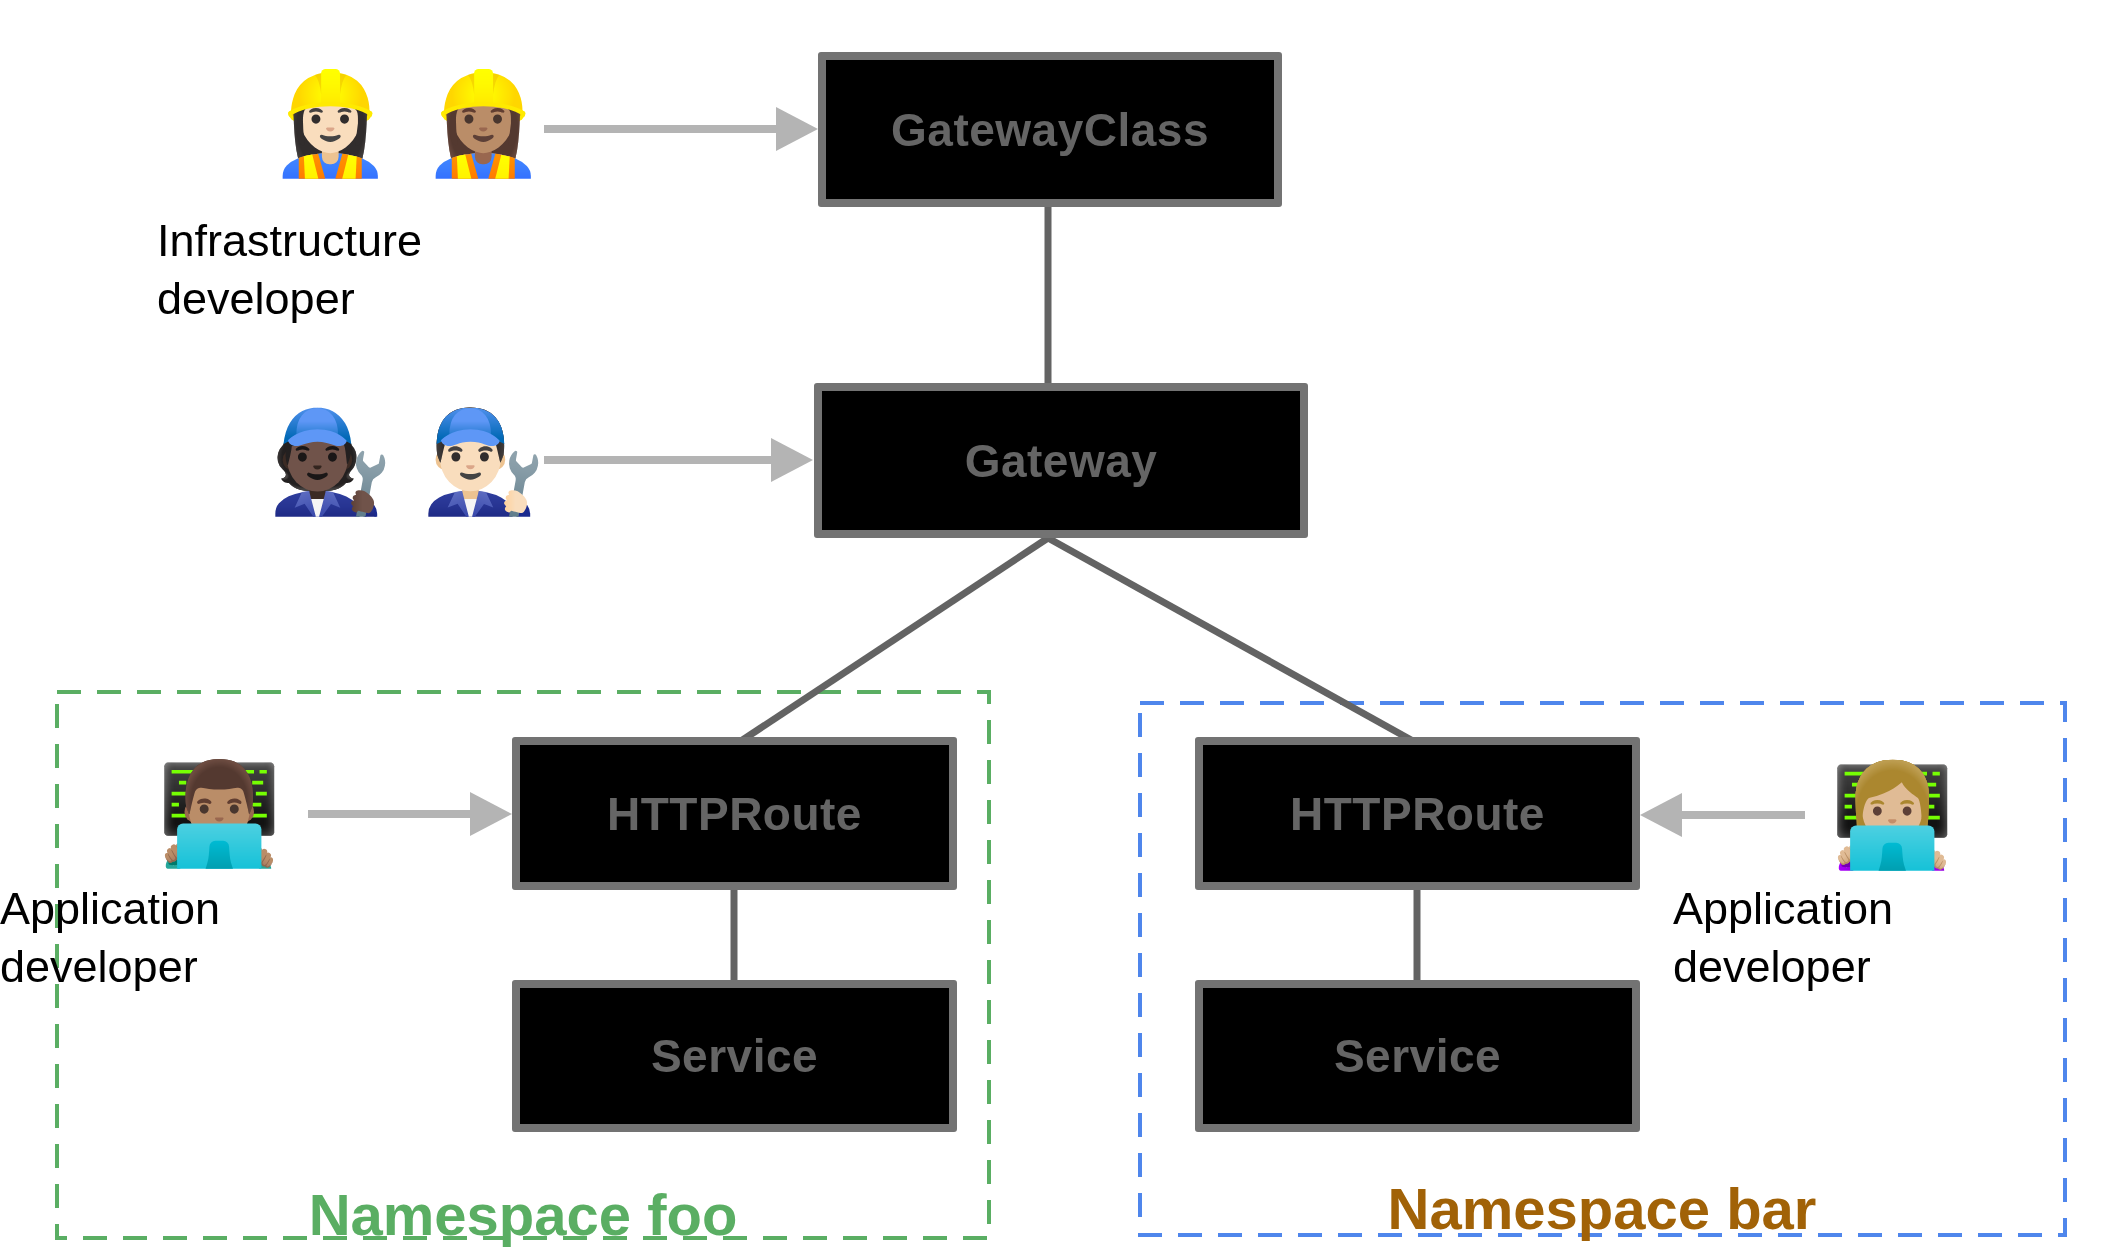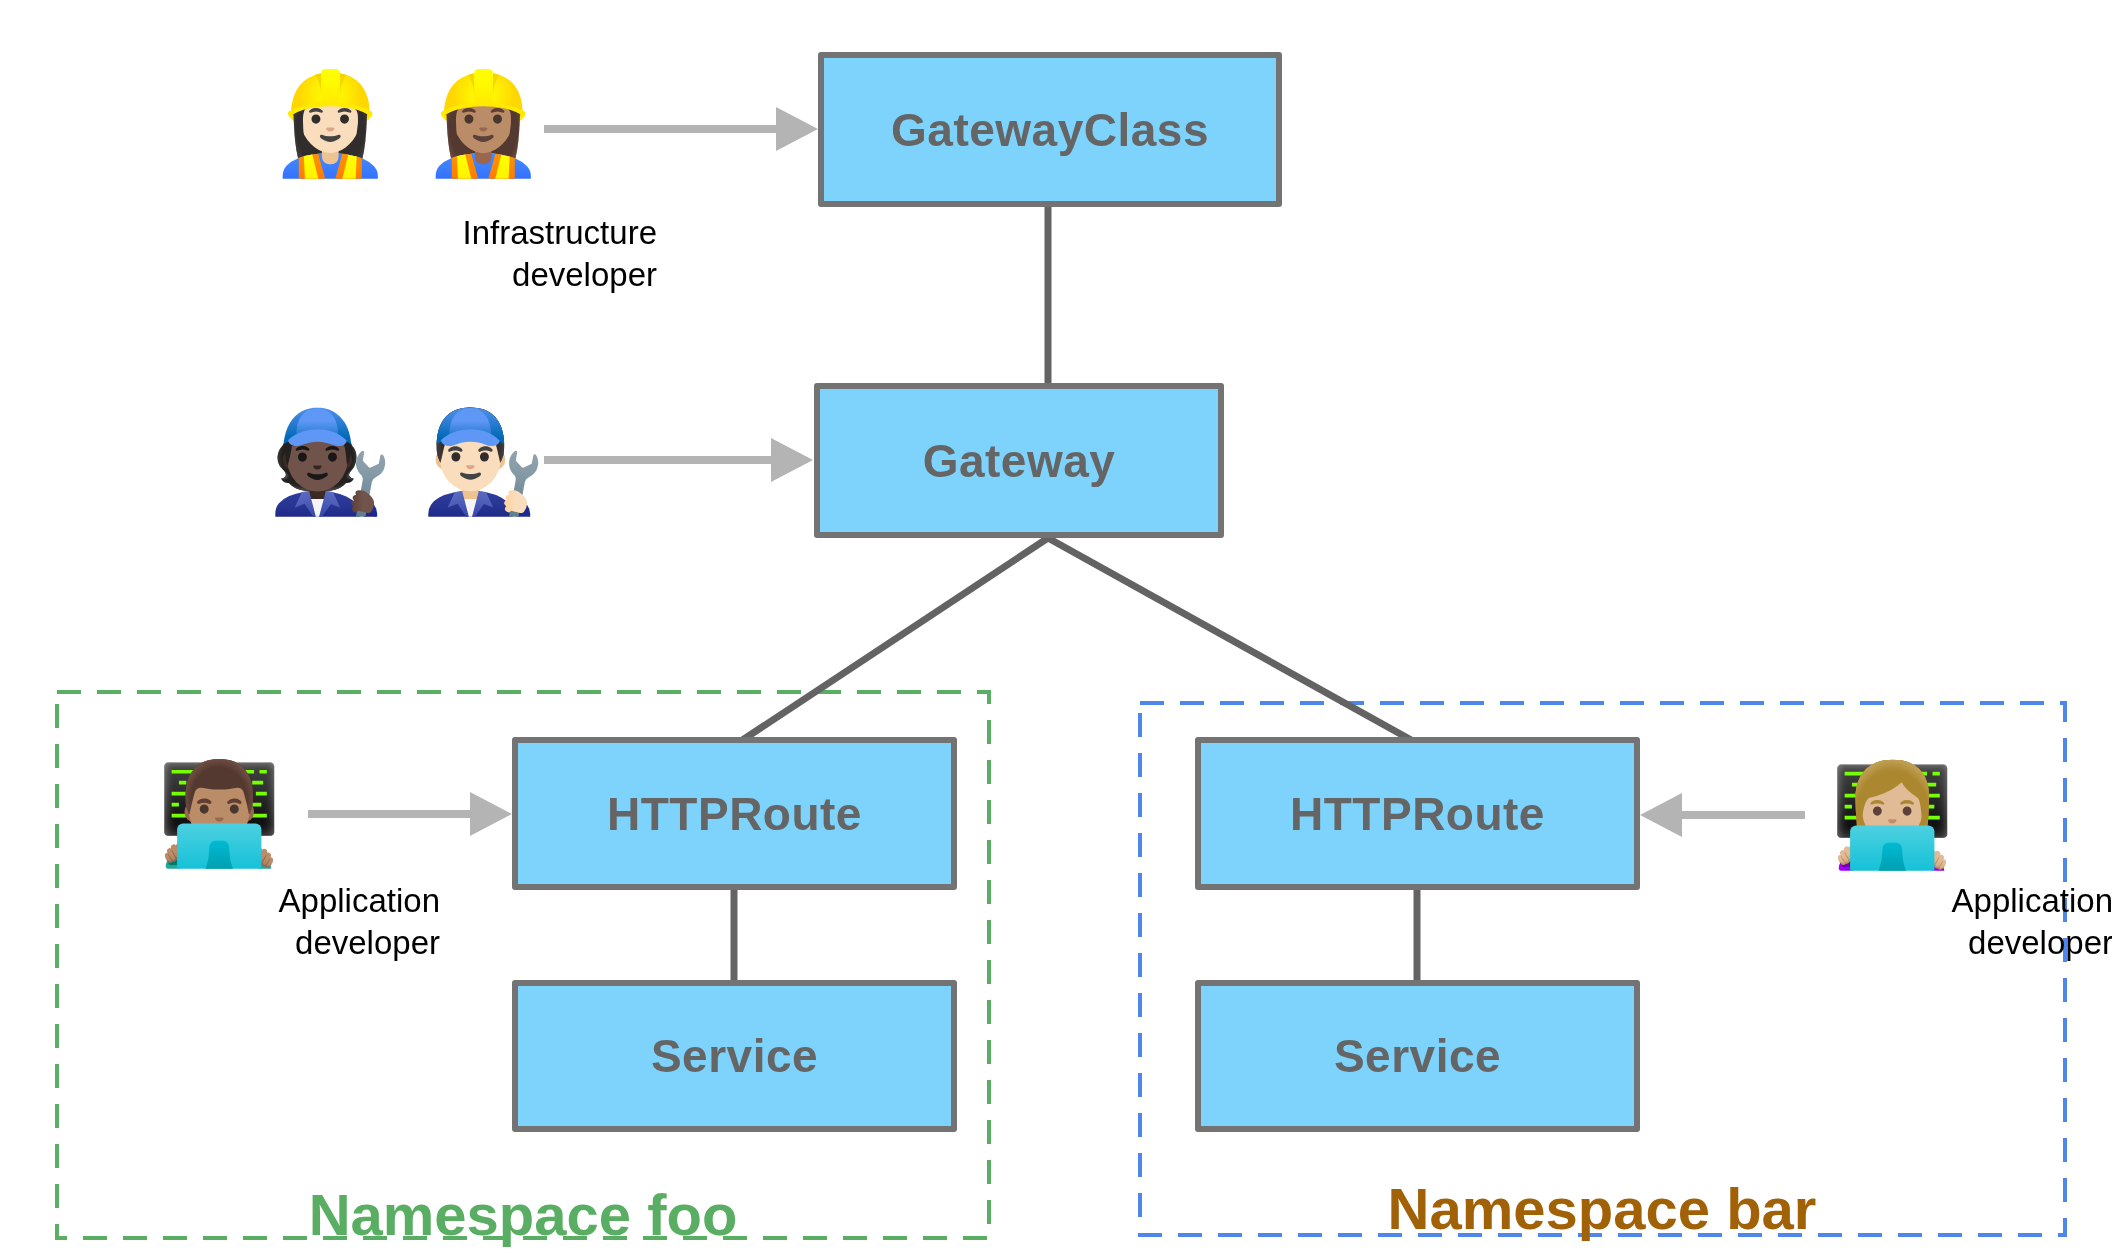--- a/index.html
+++ b/index.html
@@ -7,35 +7,35 @@
     position:relative;width:2112px;height:1258px;background:#ffffff;overflow:hidden;
     font-family:"Liberation Sans","DejaVu Sans",sans-serif;
   }
   svg.overlay{position:absolute;left:0;top:0;}
   .conn{stroke:#636363;stroke-width:7;fill:none;}
   .arrowline{stroke:#b4b4b4;stroke-width:8;fill:none;}
   .arrowhead{fill:#b4b4b4;stroke:none;}
   .ns-foo{fill:none;stroke:#5aae63;stroke-width:4;stroke-dasharray:24 16;}
   .ns-bar{fill:none;stroke:#4f86ec;stroke-width:4;stroke-dasharray:24 16;}
   .node{
-    position:absolute;box-sizing:border-box;background:#7dd3fc;
-    border:6px solid #737373;border-radius:3px;
+    position:absolute;box-sizing:border-box;background:#000000;
+    border:8px solid #737373;border-radius:3px;
     display:flex;align-items:center;justify-content:center;
     color:#656565;font-size:46px;font-weight:bold;letter-spacing:0.5px;
   }
   .ns-label{
     position:absolute;font-size:58px;font-weight:bold;text-align:center;line-height:1.2;
   }
   .ns-label.foo{color:#5aae63;}
   .ns-label.bar{color:#a16207;}
   .emoji{
     position:absolute;text-align:center;font-size:100px;line-height:1.3;white-space:nowrap;
   }
   .persona-label{
-    position:absolute;text-align:right;color:#000000;font-size:33px;line-height:1.28;
+    position:absolute;text-align:left;color:#000000;font-size:45px;line-height:1.28;
   }
 </style>
 </head>
 <body>
 
 <div class="stage">
 
   <svg class="overlay" width="2112" height="1258" viewBox="0 0 2112 1258">
 
     <rect class="ns-foo" x="57" y="692" width="932" height="546"></rect>
@@ -57,21 +57,21 @@
     <polygon class="arrowhead" points="512,814 470,792 470,836"></polygon>
 
     <line class="arrowline" x1="1805" y1="815" x2="1678" y2="815"></line>
     <polygon class="arrowhead" points="1640,815 1682,793 1682,837"></polygon>
   </svg>
 
   <div class="node" style="left:818px;top:52px;width:464px;height:155px;">
     <span>GatewayClass</span>
   </div>
 
-  <div class="node" style="left:814px;top:383px;width:410px;height:155px;">
+  <div class="node" style="left:814px;top:383px;width:494px;height:155px;">
     <span>Gateway</span>
   </div>
 
   <div class="node" style="left:512px;top:737px;width:445px;height:153px;">
     <span>HTTPRoute</span>
   </div>
 
   <div class="node" style="left:512px;top:980px;width:445px;height:152px;">
     <span>Service</span>
   </div>

